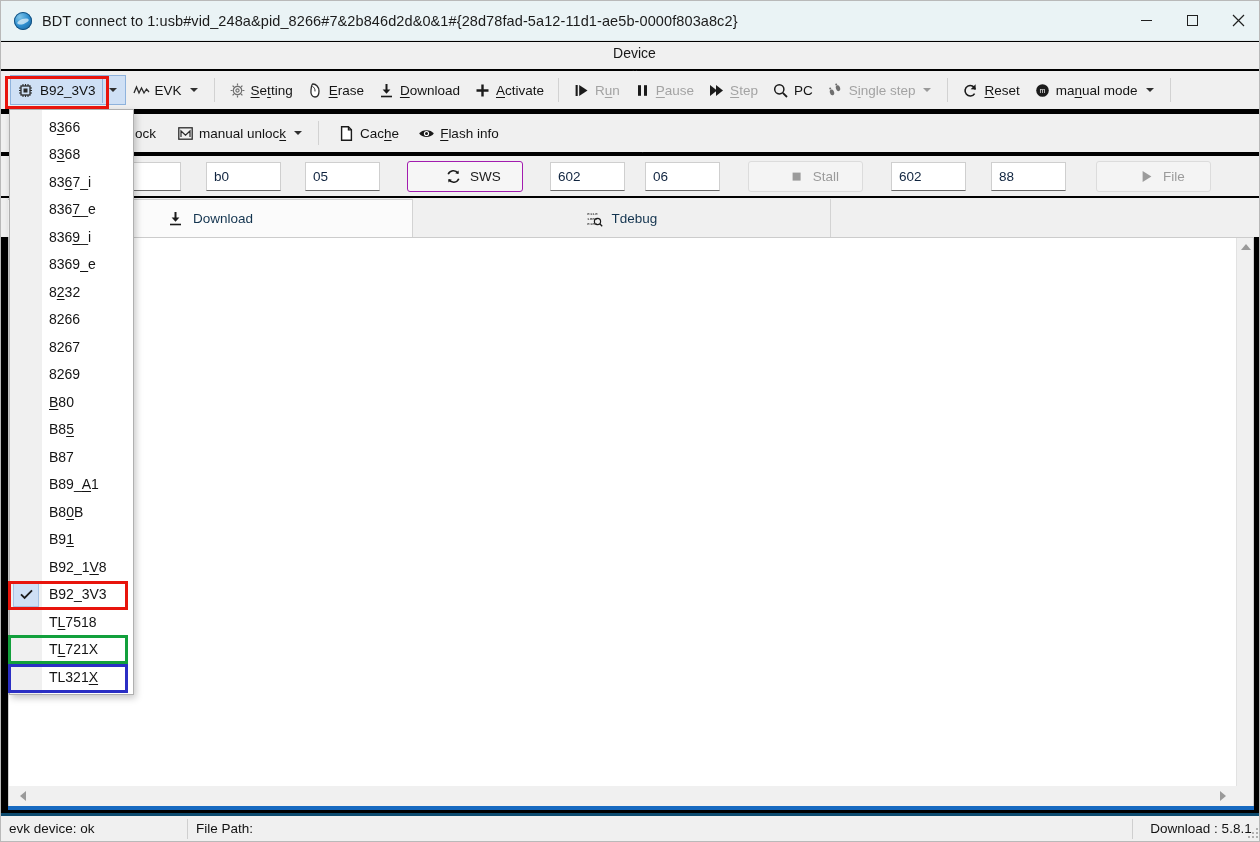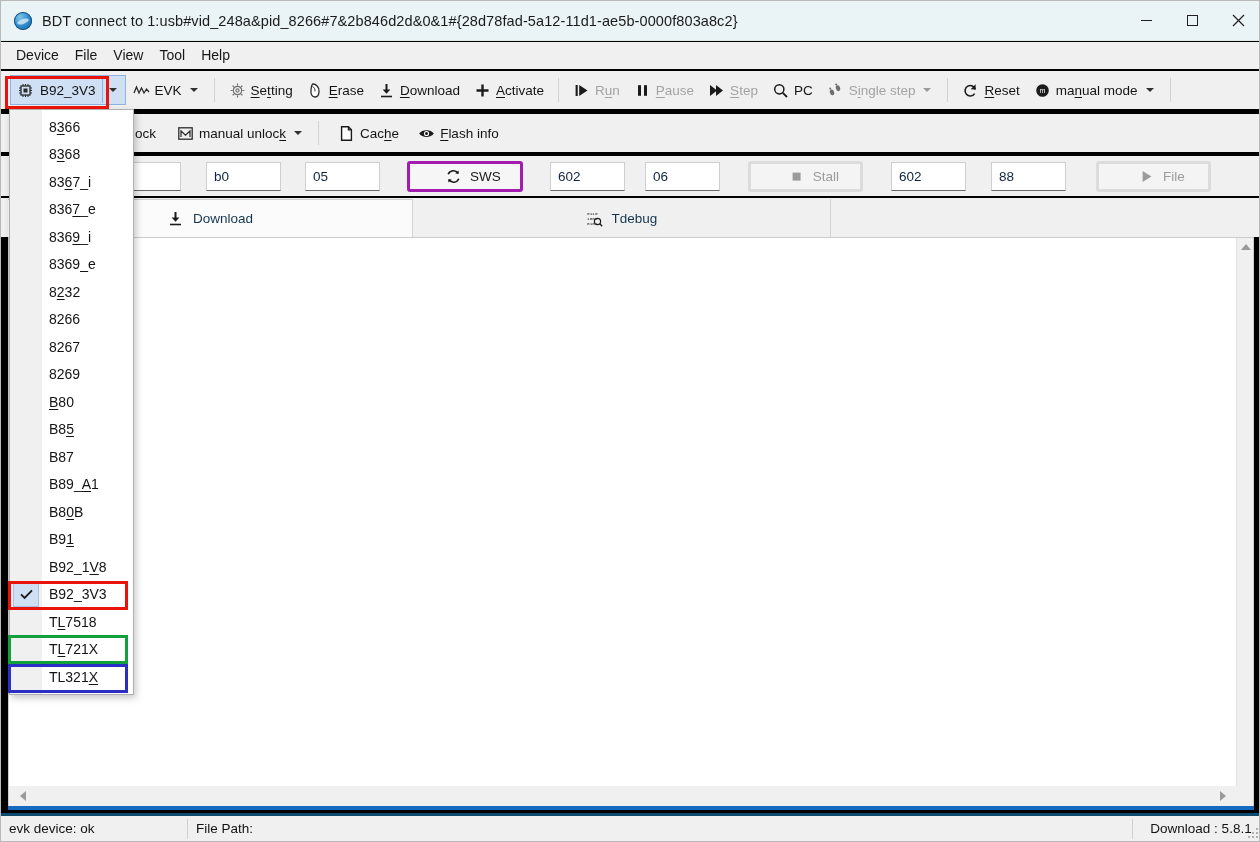--- a/index.html
+++ b/index.html
@@ -52,21 +52,21 @@
     color: #202020;
   }
   .win-btn.min .glyph { width: 11px; height: 1px; background: #202020; display:block; }
   .win-btn.max .glyph { width: 11px; height: 11px; border: 1px solid #202020; display:block; }
   .win-btn.close svg { display: block; }
 
   
   .menubar {
     position: absolute; left: 0; top: 41px; width: 1260px; height: 27px;
     background: #f0f0f0;
-    display: flex; align-items: center; padding-left: 7px;
+    display: flex; align-items: center; padding-left: 7px; flex-direction: column;
   }
   .menubar .mi {
     font-size: 14px; color: #171717; padding: 3px 8px 4px 8px; white-space: nowrap;
   }
 
   
   .toolbar {
     position: absolute; left: 0; width: 1260px; height: 38px;
     background: #f0f0f0;
     display: flex; align-items: center;
@@ -103,21 +103,21 @@
   .fieldsrow {
     position: absolute; left: 0; top: 155px; width: 1260px; height: 40px;
     background: #f0f0f0; display: flex; align-items: center;
   }
   .tfield {
     height: 29px; background: #fff; border: 1px solid #cfcfcf; border-bottom: 1px solid #6a6a6a;
     display: flex; align-items: center; padding: 0 7px;
     font-size: 13.5px; color: #10243f;
   }
   .pbtn {
-    height: 31px; background: #f6f6f6; border: 3px solid #a21caf; border-radius: 3px;
+    height: 31px; background: #f6f6f6; border: 1px solid #a21caf; border-radius: 3px;
     display: flex; align-items: center; justify-content: center; gap: 8px;
     font-size: 13.5px; color: #1b1b1b; padding-left: 16px;
   }
   .pbtn.disabled { color: #9b9b9b; background: #f4f4f4; border-color: #dcdcdc; }
 
   
   .tabs {
     position: absolute; left: 0; top: 197px; width: 1260px; height: 39px;
     background: #f0f0f0; display: flex; align-items: flex-end;
   }

